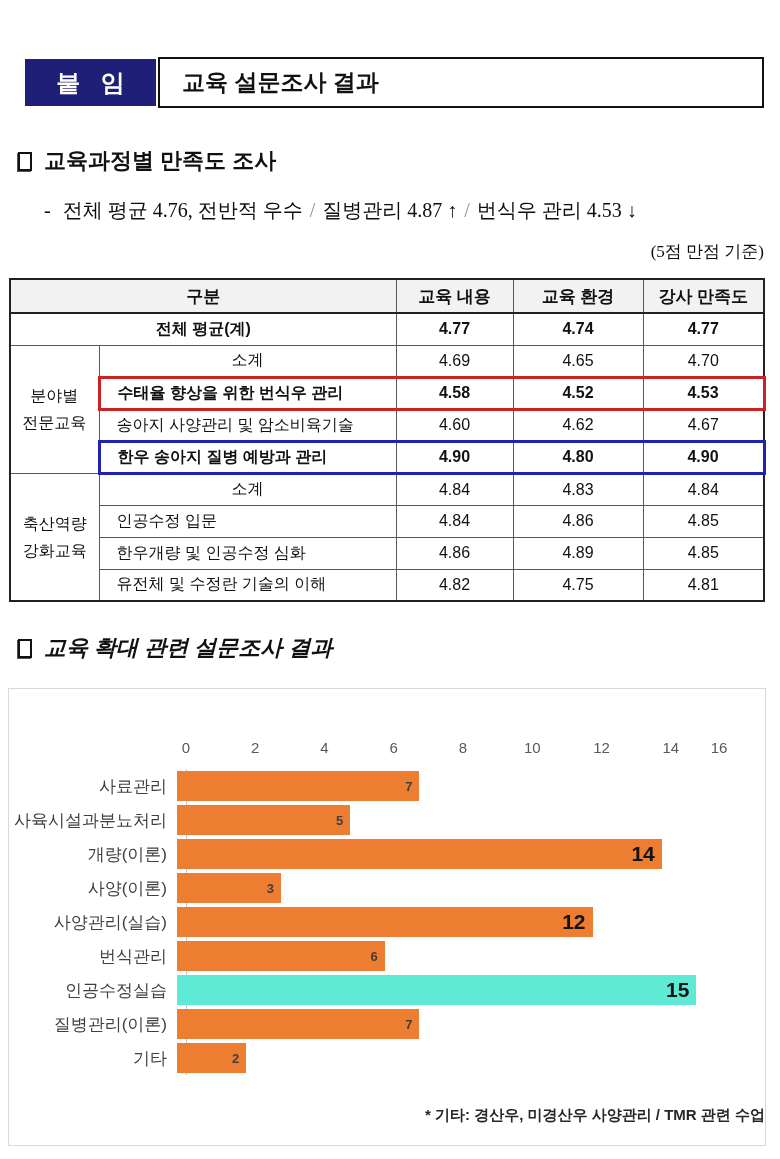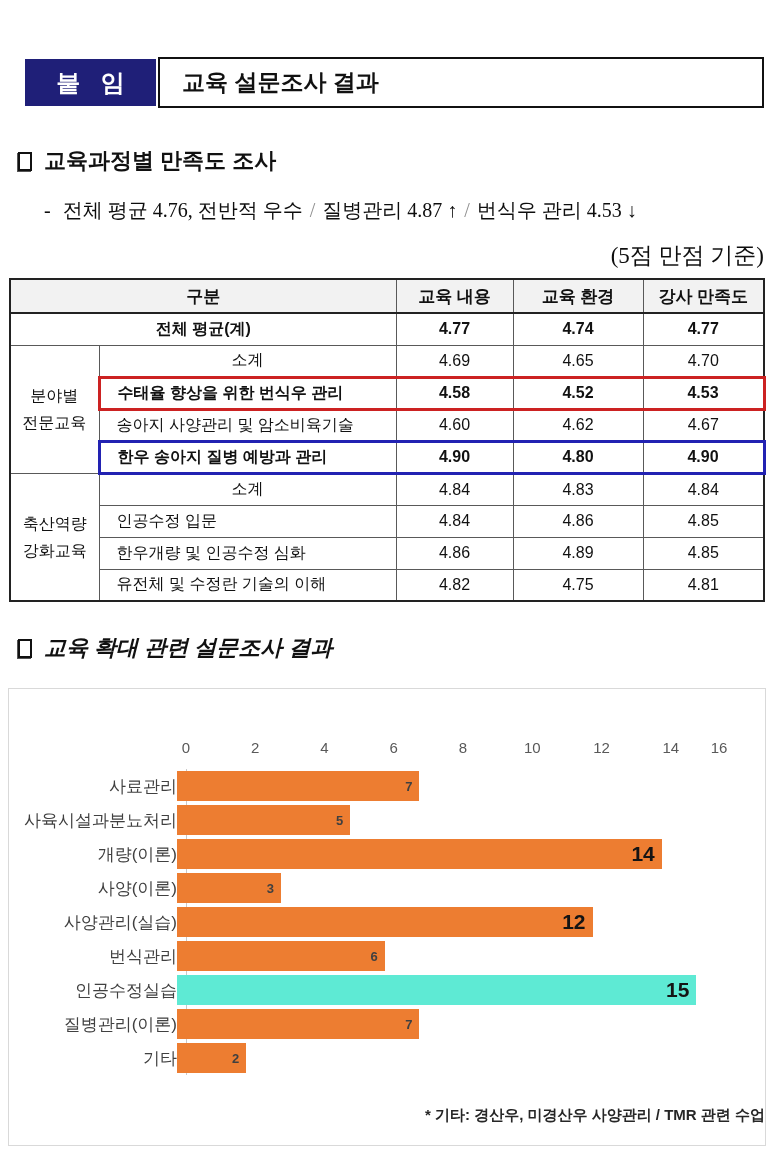--- a/index.html
+++ b/index.html
@@ -24,21 +24,21 @@
   #sec2 { left:18px; top:633px;font-style:italic; }
   .sq { width:14px; height:19px; border:2px solid #111; display:inline-block;
         background:#fff; box-shadow:-1px 1px 0 #555; flex:none; }
 
   
   .subtitle { left:44px; top:197px; font-family:"Liberation Serif", serif;
               font-size:20px; white-space:nowrap; color:#0d0d0d; }
   .subtitle .dash { margin-right:12px; }
   .subtitle .sep { color:#8f8f8f; padding:0 7px; }
   .scale-note { right:16px; top:240px; font-family:"Liberation Serif", serif;
-                font-size:23px; color:#0d0d0d; }
+                font-size:17px; color:#0d0d0d; }
 
   
   table.score { position:absolute; left:9px; top:278px; width:754px;
                 border-collapse:collapse; table-layout:fixed;
                 border:2px solid #222; }
   .score th, .score td { border:1px solid #595959; font-size:16px;
                          text-align:center; vertical-align:middle; padding:0; }
   .score thead tr { height:34px; }
   .score thead th { background:#F2F2F2; font-size:17px; font-weight:bold;
                     border-bottom:2px solid #222; }
@@ -55,21 +55,21 @@
 
   
   .chart { left:8px; top:688px; width:758px; height:458px;
            border:1px solid #D9D9D9; background:#fff; }
   .chart-title { position:absolute; top:16px; left:0; right:40px; text-align:center;
                  font-size:23px; font-weight:bold; color:#262626; }
   .ticks { position:absolute; top:50px; left:0; width:100%; height:20px; }
   .tick { position:absolute; transform:translateX(-50%); font-size:15px; color:#595959; }
   .rows { position:absolute; top:80px; left:0; right:0; }
   .bar-row { display:flex; height:34px; align-items:center; }
-  .cat { width:168px; text-align:right; font-size:17px;
+  .cat { width:168px; padding-right:10px; text-align:right; font-size:17px;
          color:#404040; flex:none; white-space:nowrap; overflow:visible; }
   .plot { position:relative; flex:1; height:100%; }
   .bar { position:absolute; left:0; top:2px; height:30px;
          display:flex; align-items:center; justify-content:flex-end; padding-right:7px; }
   .val { font-size:13px; font-weight:bold; color:#404040; }
   .val.em { font-size:21px; font-weight:800; color:#141414; }
   .vaxis { position:absolute; left:177px; top:80px; width:1px; height:306px; background:#C9C9C9; }
   .chart-note { position:absolute; left:0; right:0; bottom:20px; text-align:right;
                 font-size:15px; font-weight:600; color:#262626; }
 </style>

